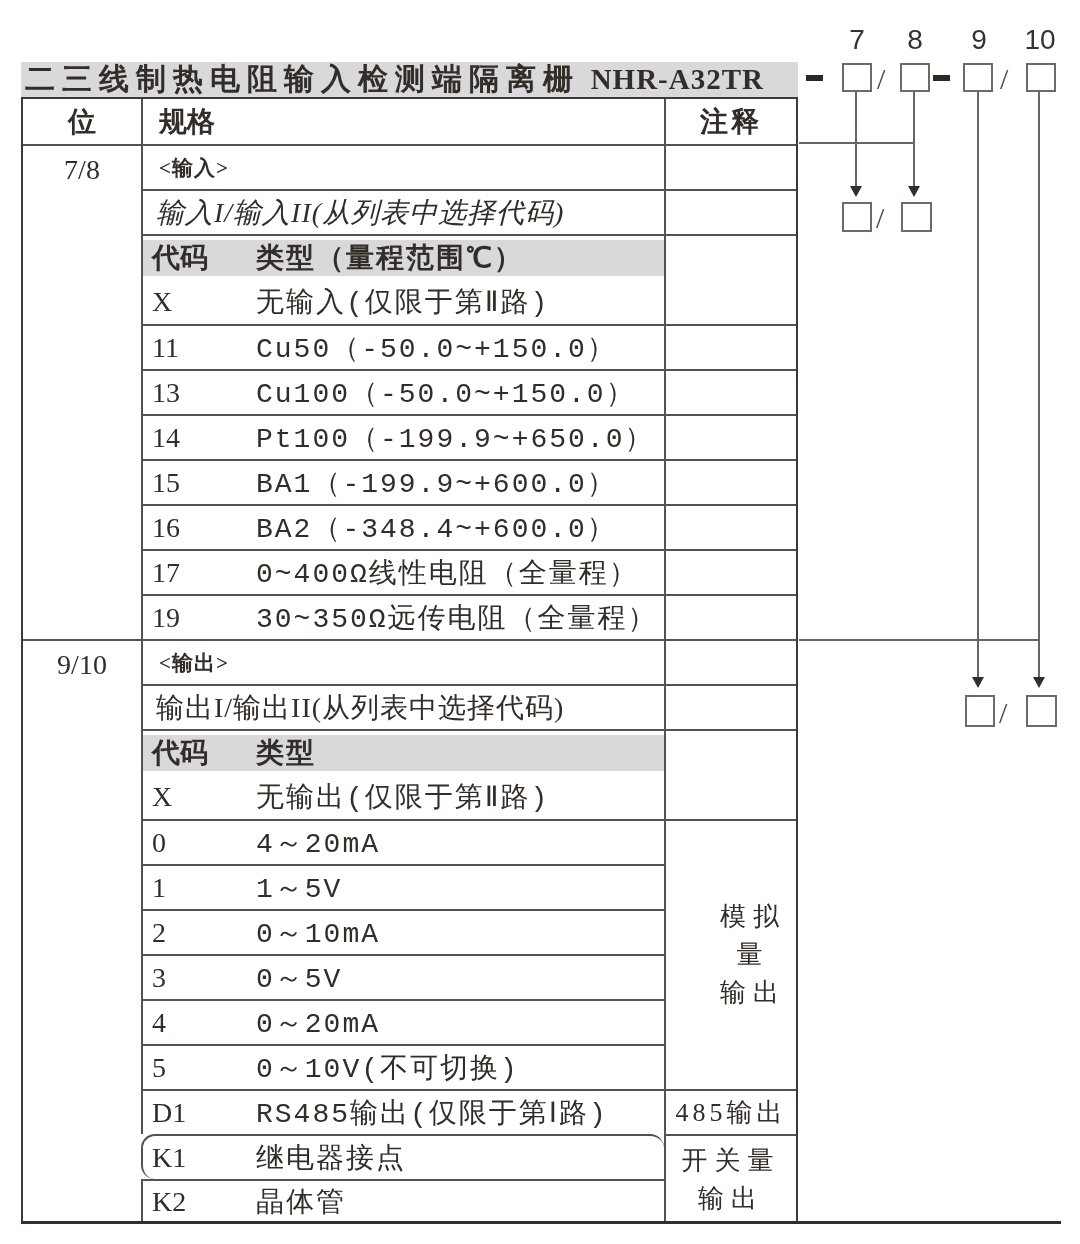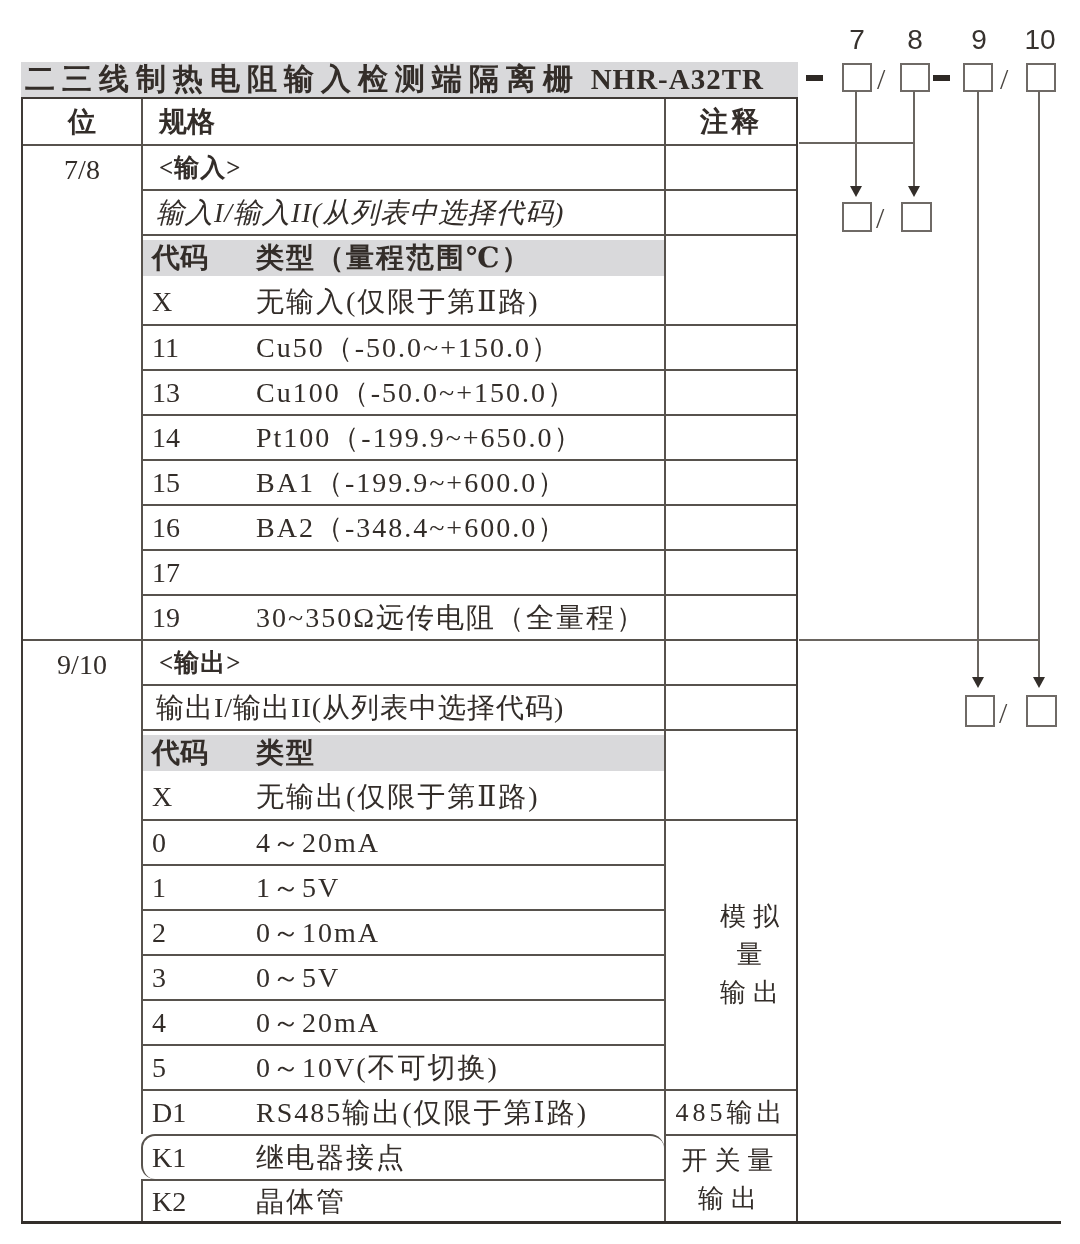--- a/index.html
+++ b/index.html
@@ -38,27 +38,27 @@
     grid-template-rows:45px repeat(23,45px) 1fr;
     border:2px solid var(--line-strong);border-bottom:none;box-sizing:border-box;background:#fff;}
   .cell{display:flex;align-items:center;box-sizing:border-box;overflow:hidden;}
   .bt{border-top:2px solid var(--line);}
   .bl{border-left:2px solid var(--line);}
   .pos-cell{justify-content:center;align-items:flex-start;padding-top:8px;font-size:28px;}
   .head-cell{font-weight:bold;font-size:28px;}
   .head-pos{justify-content:center;}
   .head-spec{padding-left:16px;}
   .head-note{justify-content:center;letter-spacing:3px;}
-  .sec-title{font-weight:bold;font-size:25px;padding-left:16px;letter-spacing:1px;}
+  .sec-title{font-weight:bold;font-size:21px;padding-left:16px;letter-spacing:1px;}
   .sec-sub{font-size:28px;padding-left:13px;letter-spacing:1px;}
   .band{background:linear-gradient(to bottom,#fff 0px,#fff 4px,var(--band) 4px,var(--band) 40px,#fff 40px,#fff 100%);}
   .band .code-col,.band .type-col{font-weight:bold;}
   .code-cell{padding-left:9px;font-size:28px;}
   .code-col{width:104px;flex:none;}
-  .type-col{letter-spacing:2px;white-space:nowrap;}
+  .type-col{letter-spacing:2px;white-space:nowrap;font-family:Liberation Mono, monospace;}
   .note-cell{flex-direction:column;justify-content:center;font-size:26px;line-height:1.45;
     letter-spacing:7px;text-align:center;}
   .note-single{letter-spacing:4px;}
 
   .bottom-rule{position:absolute;left:21px;top:1221px;width:1040px;height:3px;background:#332e2a;}
 </style>
 </head>
 <body>
 
 <div class="page">
@@ -134,20 +134,21 @@
     <div class="cell code-cell bt bl" style="grid-area:9/2/10/3;">
       <span class="code-col">15</span>
       <span class="type-col">BA1（-199.9~+600.0）</span>
     </div>
     <div class="cell code-cell bt bl" style="grid-area:10/2/11/3;">
       <span class="code-col">16</span>
       <span class="type-col">BA2（-348.4~+600.0）</span>
     </div>
     <div class="cell code-cell bt bl" style="grid-area:11/2/12/3;">
       <span class="code-col">17</span>
+      <span class="type-col">0~400Ω线性电阻（全量程）</span>
     </div>
     <div class="cell code-cell bt bl" style="grid-area:12/2/13/3;">
       <span class="code-col">19</span>
       <span class="type-col">30~350Ω远传电阻（全量程）</span>
     </div>
 
     <div class="cell bt bl" style="grid-area:2/3/3/4;"></div>
     <div class="cell bt bl" style="grid-area:3/3/4/4;"></div>
     <div class="cell bt bl" style="grid-area:4/3/5/4;"></div>
     <div class="cell bl" style="grid-area:5/3/6/4;"></div>

